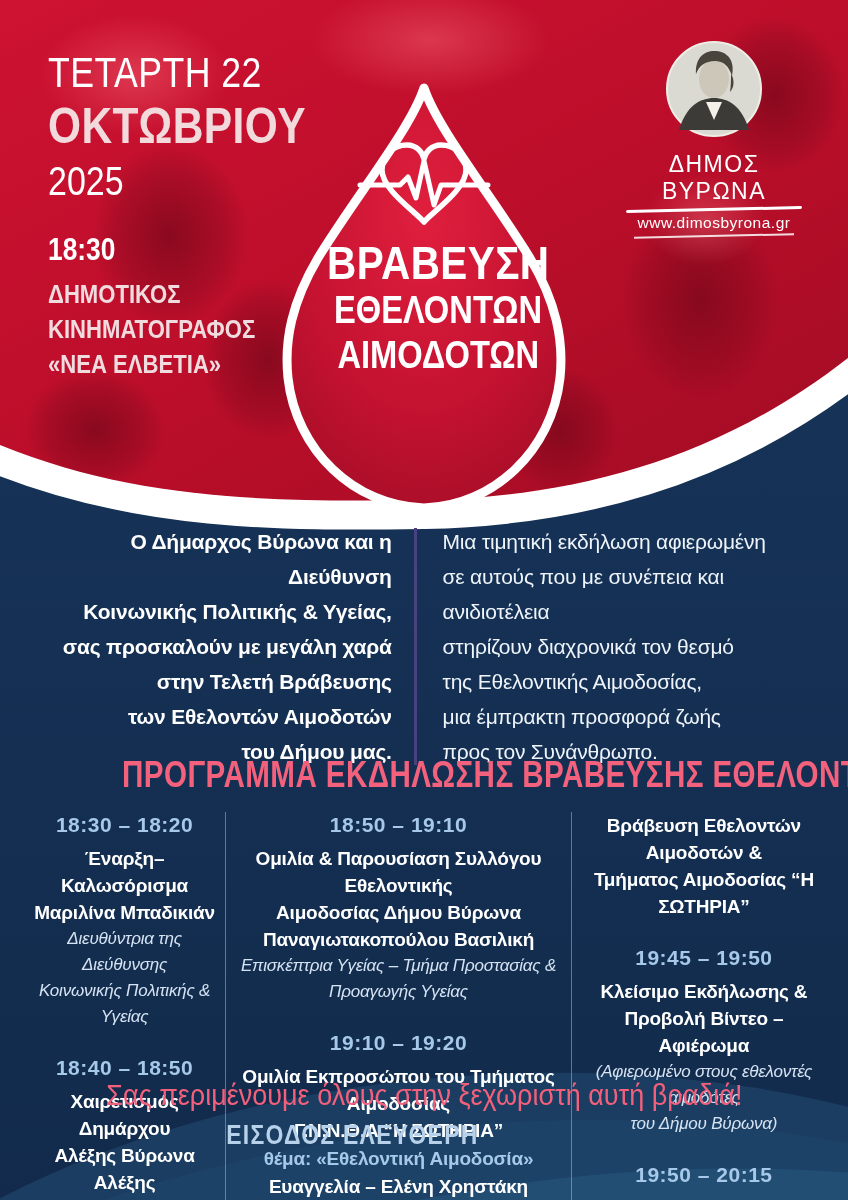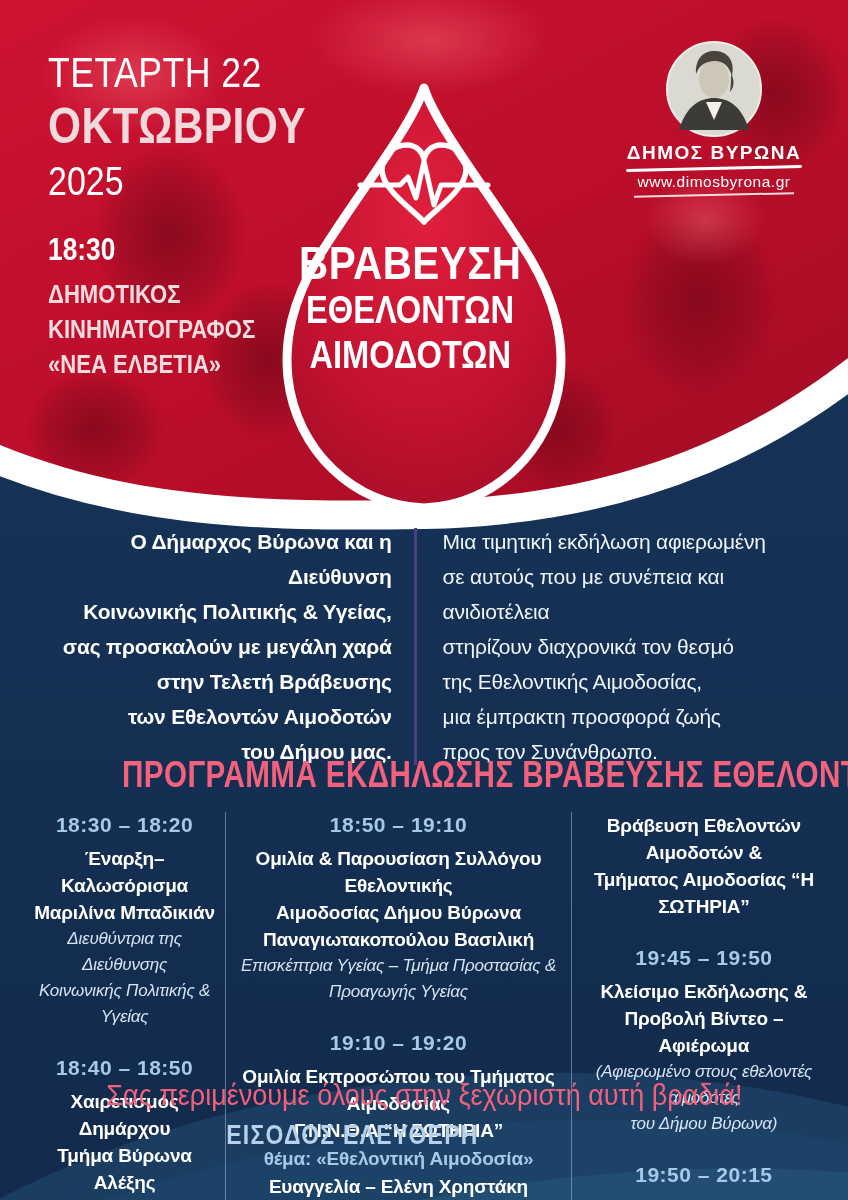--- a/index.html
+++ b/index.html
@@ -24,26 +24,26 @@
   .date-block{left:48px;top:48px;color:#fff;}
   .date-line1{font-size:42px;font-weight:500;line-height:50px;letter-spacing:.5px;}
   .date-line2{font-size:50px;font-weight:800;line-height:57px;color:#f2d9dc;letter-spacing:.5px;}
   .date-line3{font-size:40px;font-weight:400;line-height:52px;}
   .time-1830{font-size:31px;font-weight:800;line-height:38px;margin-top:24px;}
   .venue-line{font-size:26px;font-weight:600;line-height:35px;color:#f0dbde;}
   .venue-first{margin-top:8px;}
 
   .logo{right:34px;top:40px;width:200px;text-align:center;}
   .portrait-wrap{width:98px;height:98px;margin:0 auto;}
-  .logo-name{font-size:19px;font-weight:700;color:#fff;letter-spacing:1.5px;margin-top:4px;}
+  .logo-name{font-size:23px;font-weight:400;color:#fff;letter-spacing:1.5px;margin-top:13px;}
   .logo-rule{height:3px;background:#fff;width:176px;margin:3px auto 3px;transform:rotate(-1.3deg);border-radius:2px;}
   .logo-site{font-size:15.5px;font-weight:400;color:#fff;letter-spacing:.5px;}
   .logo-rule2{height:1.5px;background:rgba(255,255,255,.85);width:160px;margin:3px auto 0;transform:rotate(-1.3deg);}
 
-  .drop-title{left:268px;top:238px;width:284px;text-align:center;color:#fff;}
+  .drop-title{left:296px;top:238px;width:284px;text-align:center;color:#fff;}
   .drop-line1{font-size:47px;font-weight:800;line-height:50px;letter-spacing:.5px;}
   .drop-line2{font-size:38px;font-weight:700;line-height:45px;}
   .drop-line3{font-size:38px;font-weight:700;line-height:45px;}
   .drop-title .cond-c{transform:scaleX(.86);}
 
   .intro{left:56px;top:524px;width:736px;display:flex;align-items:stretch;}
   .intro-left{flex:1 1 49%;text-align:right;padding-right:22px;color:#fff;font-size:21px;font-weight:700;line-height:35px;letter-spacing:-.2px;}
   .intro-divider{width:3px;background:#4c4180;margin:4px 0;}
   .intro-right{flex:1 1 51%;text-align:left;padding-left:26px;color:#eef4fa;font-size:21px;font-weight:400;line-height:35px;letter-spacing:-.2px;}
 
@@ -190,21 +190,21 @@
       <div class="pblock">
         <div class="ptime">18:30 – 18:20</div>
         <span class="ln b">Έναρξη–Καλωσόρισμα</span>
         <span class="ln b">Μαριλίνα Μπαδικιάν</span>
         <span class="ln i">Διευθύντρια της Διεύθυνσης</span>
         <span class="ln i">Κοινωνικής Πολιτικής &amp; Υγείας</span>
       </div>
       <div class="pblock">
         <div class="ptime">18:40 – 18:50</div>
         <span class="ln b">Χαιρετισμός Δημάρχου</span>
-        <span class="ln b">Τμήμα Βύρωνα</span>
+        <span class="ln b">Αλέξης Βύρωνα</span>
         <span class="ln b">Αλέξης Σωτηρόπουλος</span>
       </div>
     </div>
 
     <div class="pcol pcol2">
       <div class="pblock">
         <div class="ptime">18:50 – 19:10</div>
         <span class="ln b">Ομιλία &amp; Παρουσίαση Συλλόγου Εθελοντικής</span>
         <span class="ln b">Αιμοδοσίας Δήμου Βύρωνα</span>
         <span class="ln b">Παναγιωτακοπούλου Βασιλική</span>

